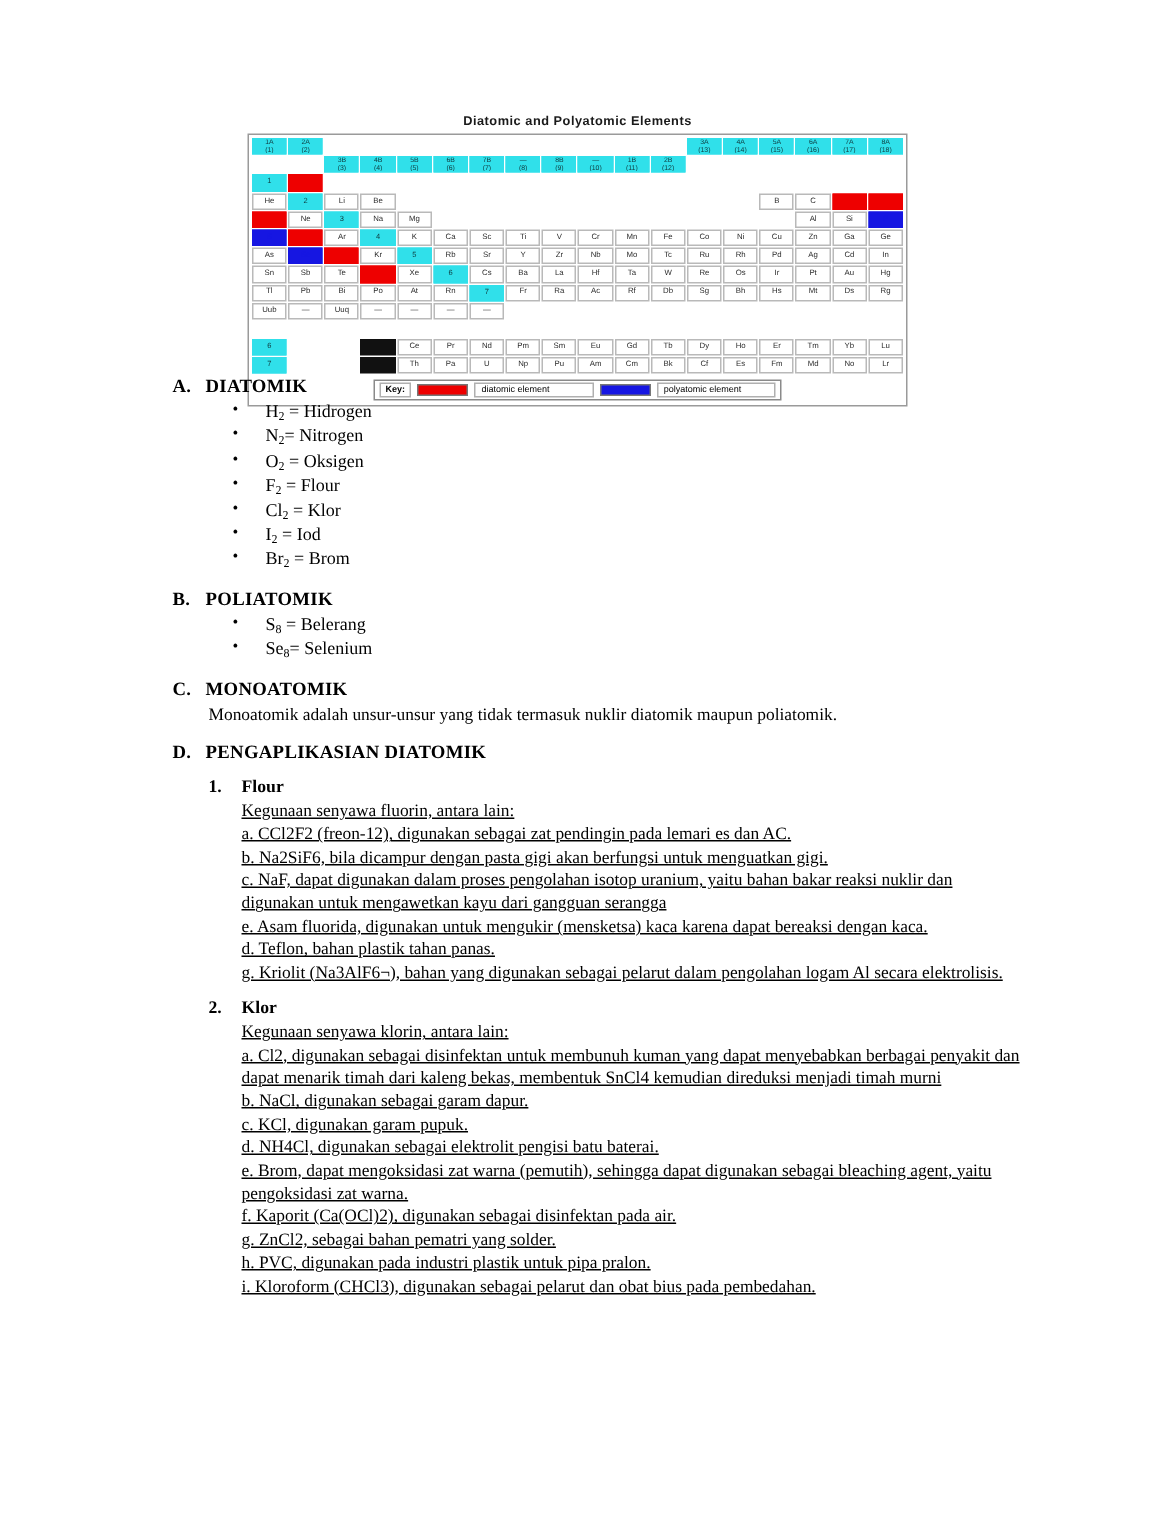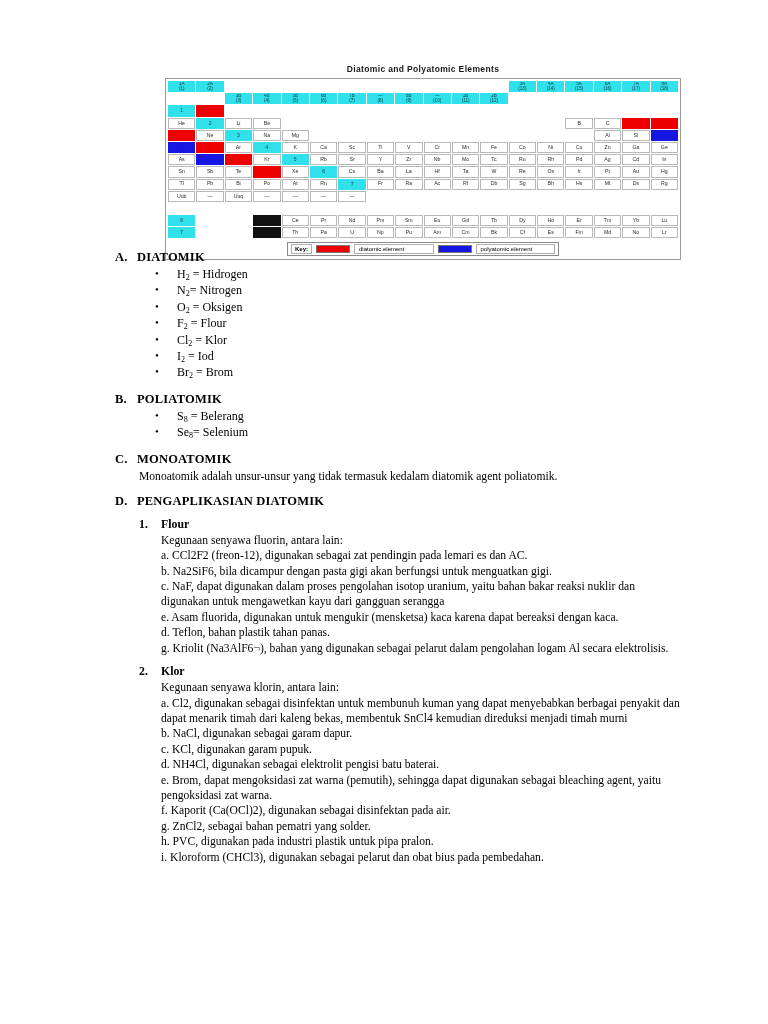--- a/index.html
+++ b/index.html
@@ -13,22 +13,22 @@
     color: #000000;
     font-size: 11.5px;
     position: relative;
     overflow: hidden;
   }
 
   
   .figure {
     position: absolute;
     left: 165px;
-    top: 64px;
-    width: 516px;
+    top: 75px;
+    width: 440px;
   }
   .fig-title {
     text-align: center;
     font-family: "Liberation Sans", sans-serif;
     font-weight: bold;
     font-size: 8.5px;
     letter-spacing: .35px;
     color: #1a1a1a;
     margin-bottom: 4px;
   }
@@ -158,21 +158,21 @@
     display: flex;
     gap: 12px;
     margin-bottom: 1px;
   }
   .sub-head .num { width: 10px; }
   .sub-body {
     margin-left: 22px;
     font-size: 11.6px;
     line-height: 15.4px;
   }
-  .sub-body p { margin: 0; }
+  .sub-body p { margin: 0; text-decoration: underline; }
 </style>
 </head>
 <body>
 
 <div class="figure">
   <div class="fig-title">Diatomic and Polyatomic Elements</div>
   <div class="pt-frame">
     <div class="pt-grid" id="pt-grid">
         <div class="cell hdr">
           <span>1A</span>
@@ -472,21 +472,21 @@
         <li><span>S</span><sub>8</sub><span> = Belerang</span></li>
         <li><span>Se</span><sub>8</sub><span>= Selenium</span></li>
       </ul>
   </div>
 
   <div class="sec" style="margin-top:10px;">
     <div class="sec-head">
       <span class="lt">C.</span>
       <span>MONOATOMIK</span>
     </div>
-    <div class="para">Monoatomik adalah unsur-unsur yang tidak termasuk kedalam diatomik agent poliatomik.</div>
+    <div class="para">Monoatomik adalah unsur-unsur yang tidak termasuk nuklir diatomik maupun poliatomik.</div>
   </div>
 
   <div class="sec" style="margin-top:10px;">
     <div class="sec-head">
       <span class="lt">D.</span>
       <span>PENGAPLIKASIAN DIATOMIK</span>
     </div>
     <div id="subsections">
         <div class="sub">
           <div class="sub-head">

